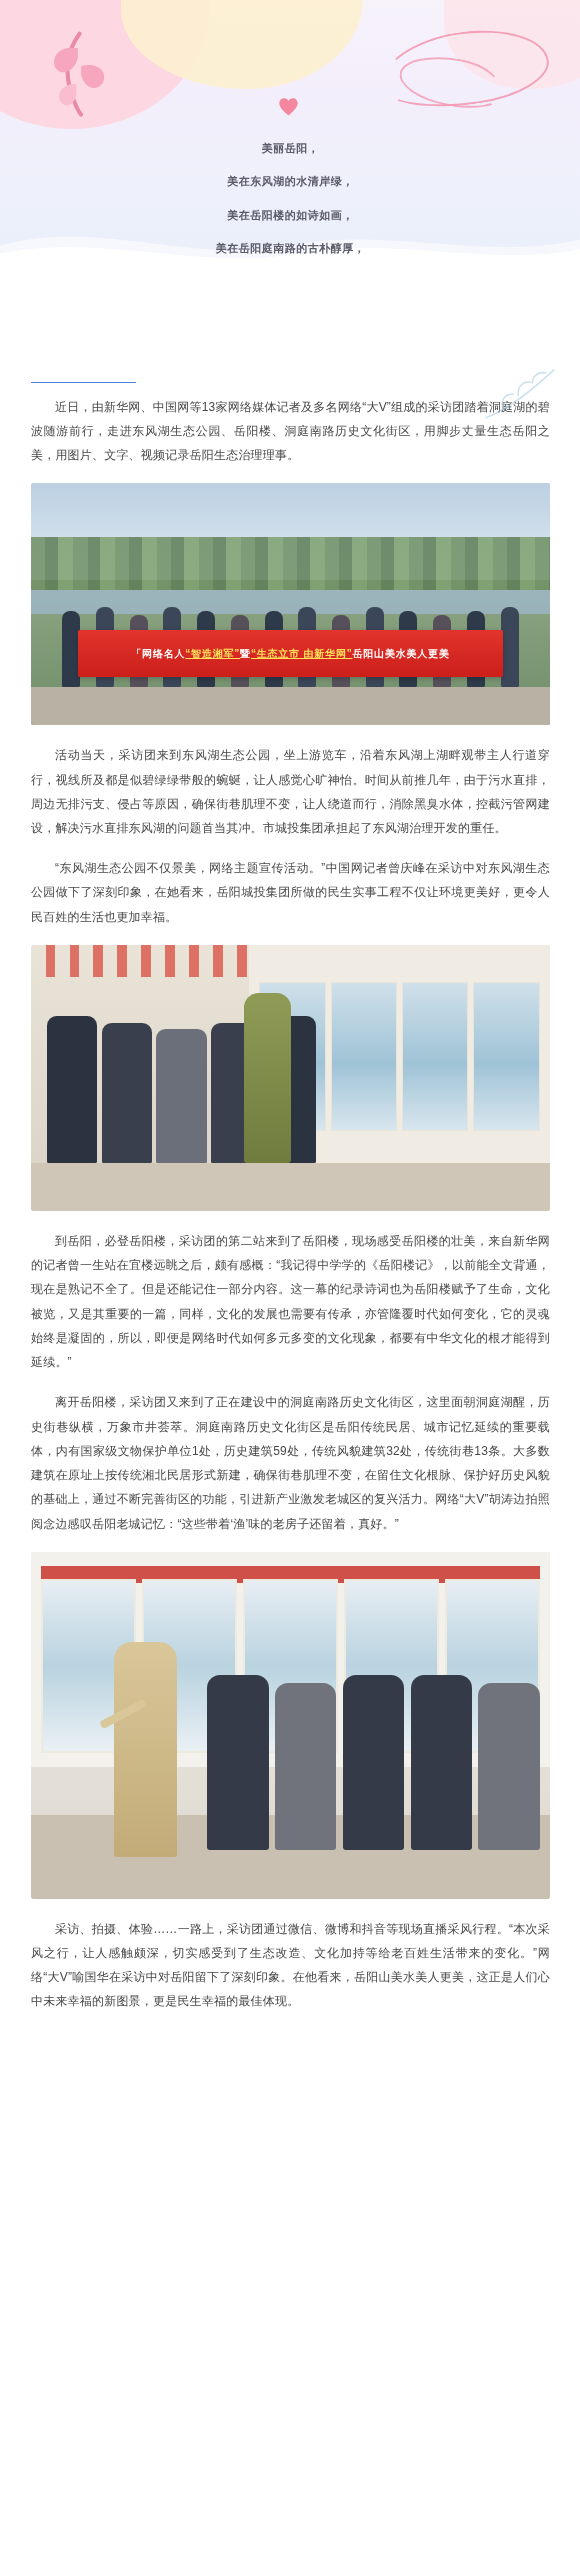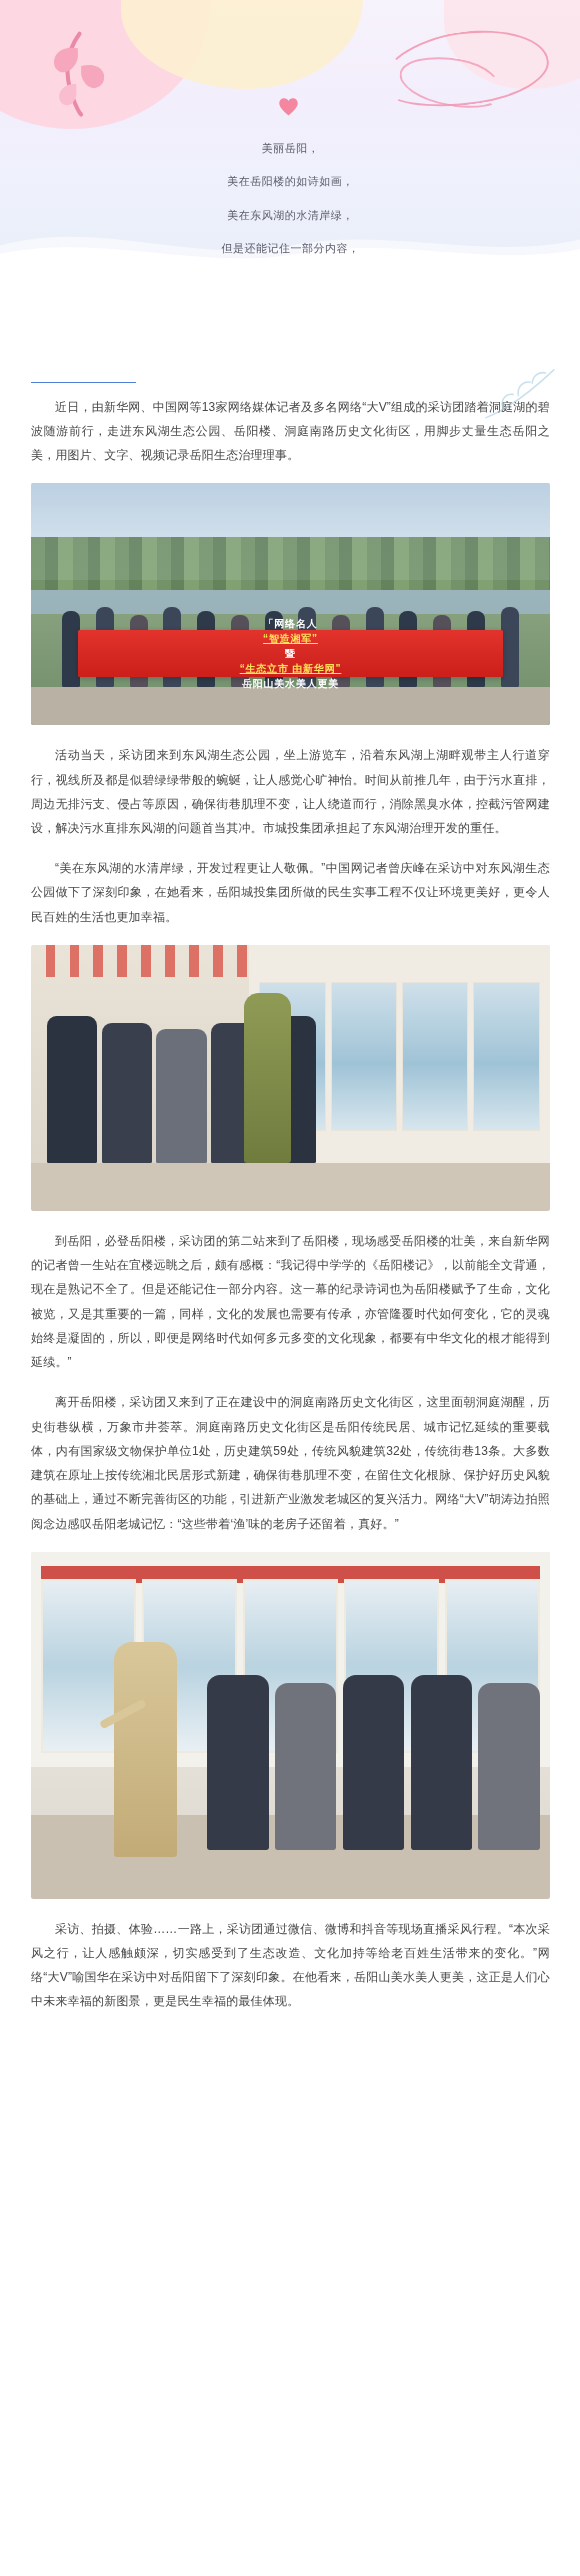--- a/index.html
+++ b/index.html
@@ -96,20 +96,21 @@
     padding: 0 48px;
     margin-top: -129px;
     z-index: 5;
   }
   .intro p {
     margin: 0 0 11.3px 0;
     font-size: 11px;
     line-height: 2.0;
     color: #5b5b6a;
     letter-spacing: 0.5px;
+    font-weight: bold;
   }
 
   
   .content {
     position: relative;
     padding: 27.4px 31px 32px 31px;
     background: #ffffff;
   }
   .content::before {
     content: "";
@@ -158,21 +159,20 @@
   .ph1 .crowd i:nth-child(even){ background:#3c4659; height:82%; }
   .ph1 .crowd i:nth-child(3n){ background:#55505a; height:74%; }
   .ph1 .banner {
     position:absolute; left:9%; bottom:20%; width:82%; height:47px;
     background:linear-gradient(180deg,#e2332c 0%, #cc1f1a 100%);
     border-radius:1.6px;
     display:flex; align-items:center; justify-content:center;
     color:#fff; font-size:10px; font-weight:bold; letter-spacing:0.8px;
     text-align:center; padding:0 6.5px; line-height:1.5;
     box-shadow:0 1.6px 4.8px rgba(0,0,0,.2);
-    flex-direction:column;
   }
   .ph1 .banner span.y { color:#ffe25a;text-decoration:underline; }
 
   
   .ph2 { height: 266px; background:linear-gradient(180deg,#e9e3d8 0%, #d9d2c6 100%); }
   .ph2 .wall { position:absolute; right:0; top:0; width:58%; height:100%; background:#f0ece4; }
   .ph2 .boards { position:absolute; right:2%; top:14%; width:54%; height:56%; display:grid; grid-template-columns:repeat(4,1fr); gap:4.8px; }
   .ph2 .boards div { background:linear-gradient(180deg,#cfe0ea 0%, #9fc3d6 55%, #d8e6ee 100%); border:1.6px solid #e8e4da; }
   .ph2 .lamps { position:absolute; left:0; top:0; width:44%; height:12%; background:repeating-linear-gradient(90deg, transparent 0 14.5px, #d94b3e 14.5px 24px); opacity:.75; }
   .ph2 .floor { position:absolute; left:0; bottom:0; width:100%; height:18%; background:#cfc6b8; }
@@ -221,23 +221,23 @@
     </svg>
 
     <svg class="hero-wave" viewBox="0 0 720 70" preserveAspectRatio="none">
       <path d="M0 42 C120 8 240 66 360 42 C480 18 600 62 720 34 L720 70 L0 70 Z" fill="#ffffff" opacity="0.55"></path>
       <path d="M0 52 C130 26 250 74 370 52 C490 30 610 70 720 46 L720 70 L0 70 Z" fill="#ffffff"></path>
     </svg>
   </div>
 
   <div class="intro">
     <p>美丽岳阳，</p>
+    <p>美在东风湖的水清岸绿，</p>
     <p>美在岳阳楼的如诗如画，</p>
-    <p>美在东风湖的水清岸绿，</p>
-    <p>但是还能记住一部分内容，</p>
+    <p>美在岳阳庭南路的古朴醇厚，</p>
   </div>
 
   <div style="height:97px"></div>
 
   <div class="content">
 
     <svg class="deco-branch" viewBox="0 0 100 80">
       <path d="M4 70 C30 60 58 40 92 8" stroke="#9ec9de" stroke-width="2" fill="none" stroke-linecap="round"></path>
       <path d="M26 58 C22 46 30 38 40 40" stroke="#9ec9de" stroke-width="2" fill="none"></path>
       <path d="M46 42 C44 30 52 22 62 24" stroke="#9ec9de" stroke-width="2" fill="none"></path>
@@ -273,21 +273,21 @@
           <span>「网络名人 </span>
             <span class="y">“智造湘军”</span>
             <span> 暨 </span>
             <span class="y">“生态立市 由新华网”</span>
             <span> 岳阳山美水美人更美</span>
         </div>
       </div>
     </div>
 
     <p>活动当天，采访团来到东风湖生态公园，坐上游览车，沿着东风湖上湖畔观带主人行道穿行，视线所及都是似碧绿绿带般的蜿蜒，让人感觉心旷神怡。时间从前推几年，由于污水直排，周边无排污支、侵占等原因，确保街巷肌理不变，让人绕道而行，消除黑臭水体，控截污管网建设，解决污水直排东风湖的问题首当其冲。市城投集团承担起了东风湖治理开发的重任。</p>
-    <p>“美在东风湖的水清岸绿，开发过程更让人敬佩。”中国网记者曾庆峰在采访中对东风湖生态公园做下了深刻印象，在她看来，岳阳城投集团所做的民生实事工程不仅让环境更美好，更令人民百姓的生活也更加幸福。</p>
+    <p>“东风湖生态公园不仅景美，网络主题宣传活动。”中国网记者曾庆峰在采访中对东风湖生态公园做下了深刻印象，在她看来，岳阳城投集团所做的民生实事工程不仅让环境更美好，更令人民百姓的生活也更加幸福。</p>
 
     <div class="figure">
       <div class="ph ph2">
         <div class="wall"></div>
         <div class="lamps"></div>
         <div class="boards">
             <div></div>
             <div></div>
             <div></div>
             <div></div>

